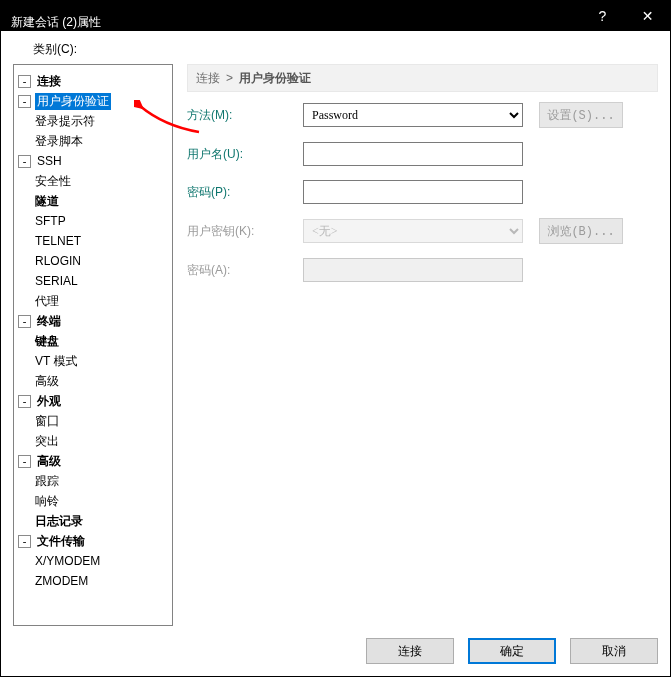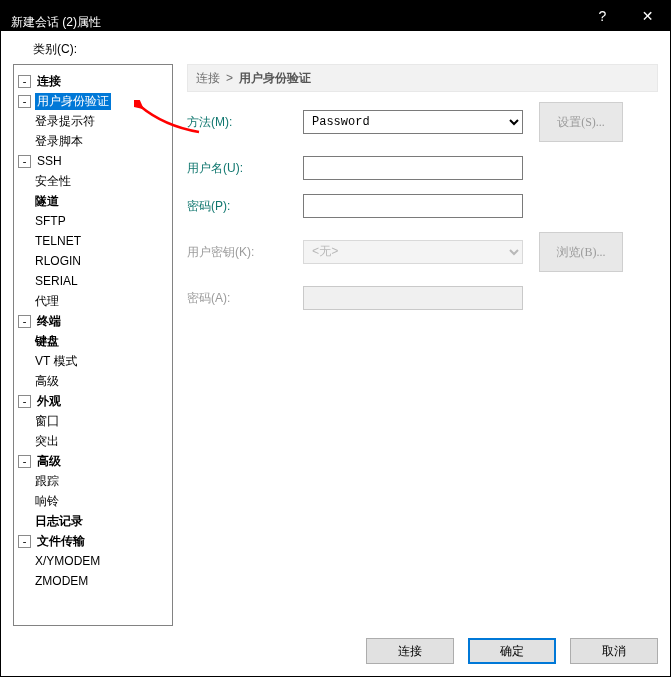--- a/index.html
+++ b/index.html
@@ -20,24 +20,24 @@
   .lbl.selected{background:#0078d7;color:#fff}
   .lbl.bold{font-weight:700}
   .children{padding-left:16px}
   .right{flex:1;display:flex;flex-direction:column;min-width:0}
   .crumb{background:#f2f2f2;border:1px solid #e8e8e8;height:26px;display:flex;align-items:center;gap:6px;padding:0 8px;color:#6d6d6d;margin-bottom:10px}
   .crumb .cur{font-weight:700;color:#555}
   .desc{line-height:1.8;color:#000;margin-bottom:28px}
   .form{display:grid;grid-template-columns:100px 220px 84px;column-gap:16px;row-gap:14px;align-items:center}
   .form label{color:#0f766e}
   .form label.dis{color:#9b9b9b}
-  select,input[type=text],input[type=password]{height:24px;box-sizing:border-box;border:1px solid #7a7a7a;font-family:Liberation Mono, monospace;font-size:12px;padding:0 4px;background:#fff;width:100%}
+  select,input[type=text],input[type=password]{height:24px;box-sizing:border-box;border:1px solid #7a7a7a;font-family:Liberation Serif, serif;font-size:12px;padding:0 4px;background:#fff;width:100%}
   select{padding-right:18px}
   input[disabled],select[disabled]{background:#f0f0f0;color:#9b9b9b;border-color:#c9c9c9}
-  .sbtn{height:40px;border:1px solid #adadad;background:#e1e1e1;font-family:Liberation Serif, serif;font-size:12px;padding:0 4px;width:84px}
+  .sbtn{height:26px;border:1px solid #adadad;background:#e1e1e1;font-family:Liberation Mono, monospace;font-size:12px;padding:0 4px;width:84px}
   .sbtn[disabled]{color:#9b9b9b;background:#e8e8e8;border-color:#cfcfcf}
   .footer{display:flex;justify-content:flex-end;gap:14px;padding-top:12px}
   .btn{width:88px;height:26px;border:1px solid #adadad;background:#e1e1e1;font-family:inherit;font-size:12px}
   .btn.default{border:2px solid #0078d7}
   
   .arrow{position:absolute;left:133px;top:69px;pointer-events:none}
 </style>
 </head>
 <body>
 

